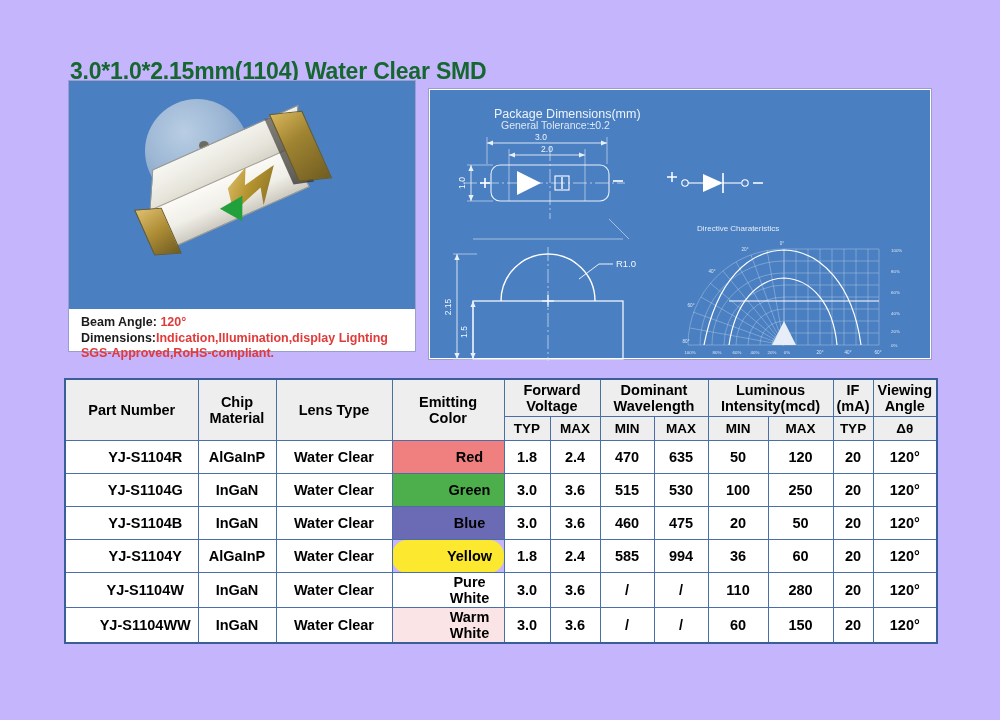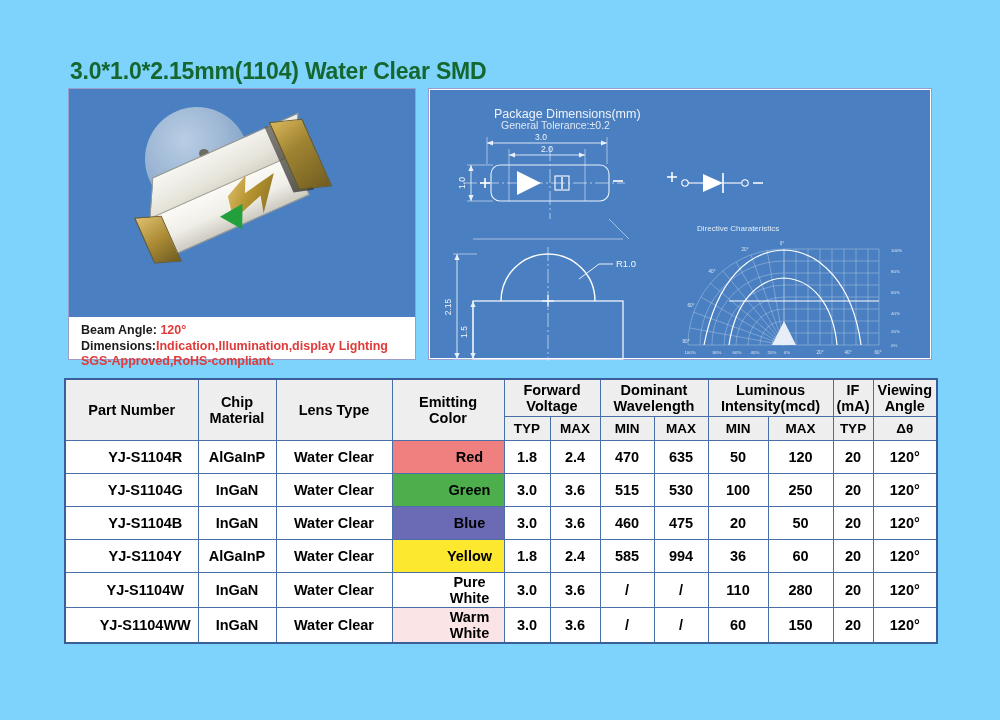--- a/index.html
+++ b/index.html
@@ -5,21 +5,21 @@
   * { box-sizing: border-box; }
   html, body {
     margin: 0; padding: 0;
     width: 1000px; height: 720px;
     background: #ffffff;
     font-family: "Liberation Sans", sans-serif;
   }
   #page {
     position: relative;
     width: 1000px; height: 720px;
-    background: #7dd3fc;
+    background: #c4b5fd;
     overflow: hidden;
     text-decoration: underline;
   }
 
   
   #title {
     position: absolute;
     left: 70px; top: 58px;
     font-size: 23px;
     font-weight: bold;
@@ -28,21 +28,21 @@
     white-space: nowrap;
   }
 
   
   .panel {
     position: absolute;
     background: #4a7fc1;
     border: 1px solid #9b9ecd;
     box-shadow: inset 0 0 0 1px #ffffff;
   }
-  #panel-left  { left: 68px;  top: 88px; width: 348px; height: 272px; }
+  #panel-left  { left: 68px;  top: 80px; width: 348px; height: 272px; }
   #panel-right { left: 428px; top: 88px; width: 504px; height: 272px; }
 
   #photo-area {
     position: absolute;
     left: 0; top: 0; right: 0; height: 228px;
     background: #4a7fc1;
     overflow: hidden;
   }
   #caption-area {
     position: absolute;
@@ -459,21 +459,21 @@
           <td>475</td>
           <td>20</td>
           <td>50</td>
           <td>20</td>
           <td>120°</td>
         </tr>
         <tr>
           <td class="part">YJ-S1104Y</td>
           <td class="chip">AlGaInP</td>
           <td>Water Clear</td>
-          <td class="emit" style="background: rgb(252, 232, 46);">Yellow</td>
+          <td class="emit" style="background: rgb(252, 232, 46); border-radius: 15px;">Yellow</td>
           <td>1.8</td>
           <td>2.4</td>
           <td>585</td>
           <td>994</td>
           <td>36</td>
           <td>60</td>
           <td>20</td>
           <td>120°</td>
         </tr>
         <tr>

